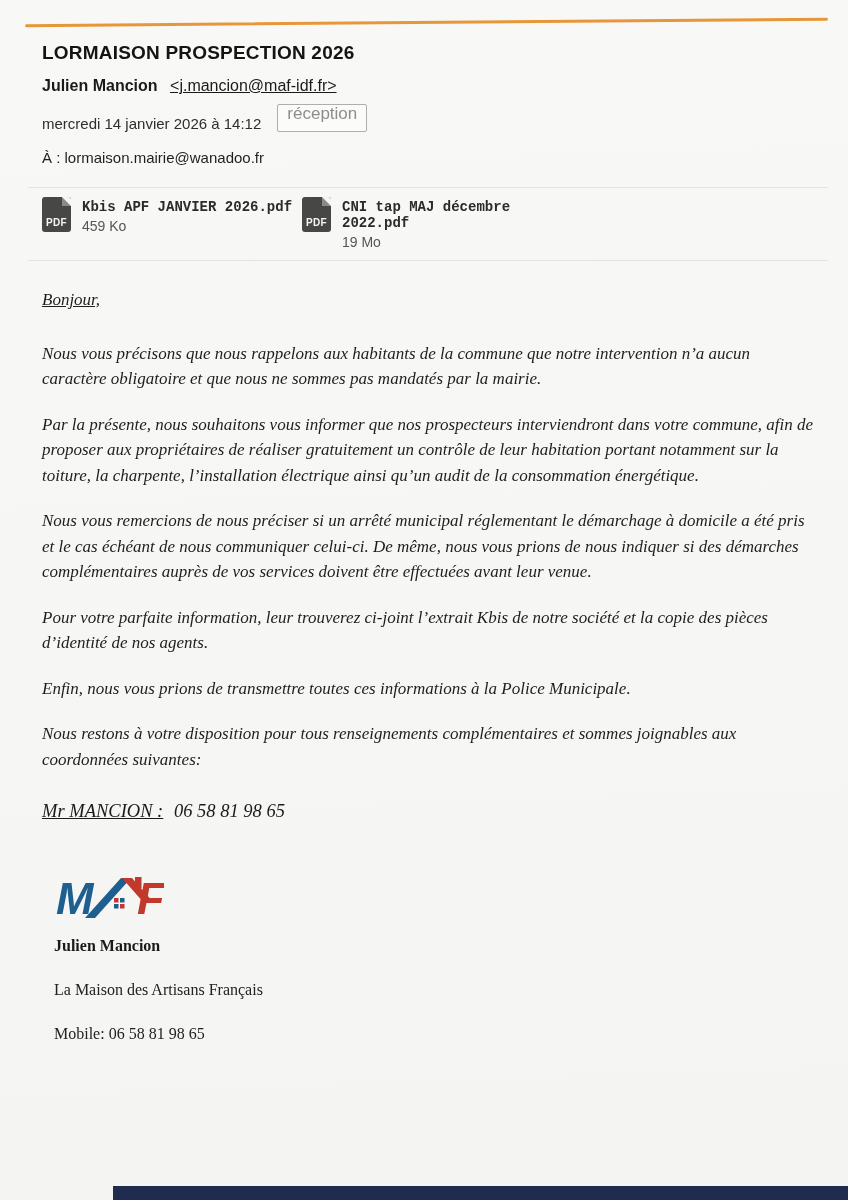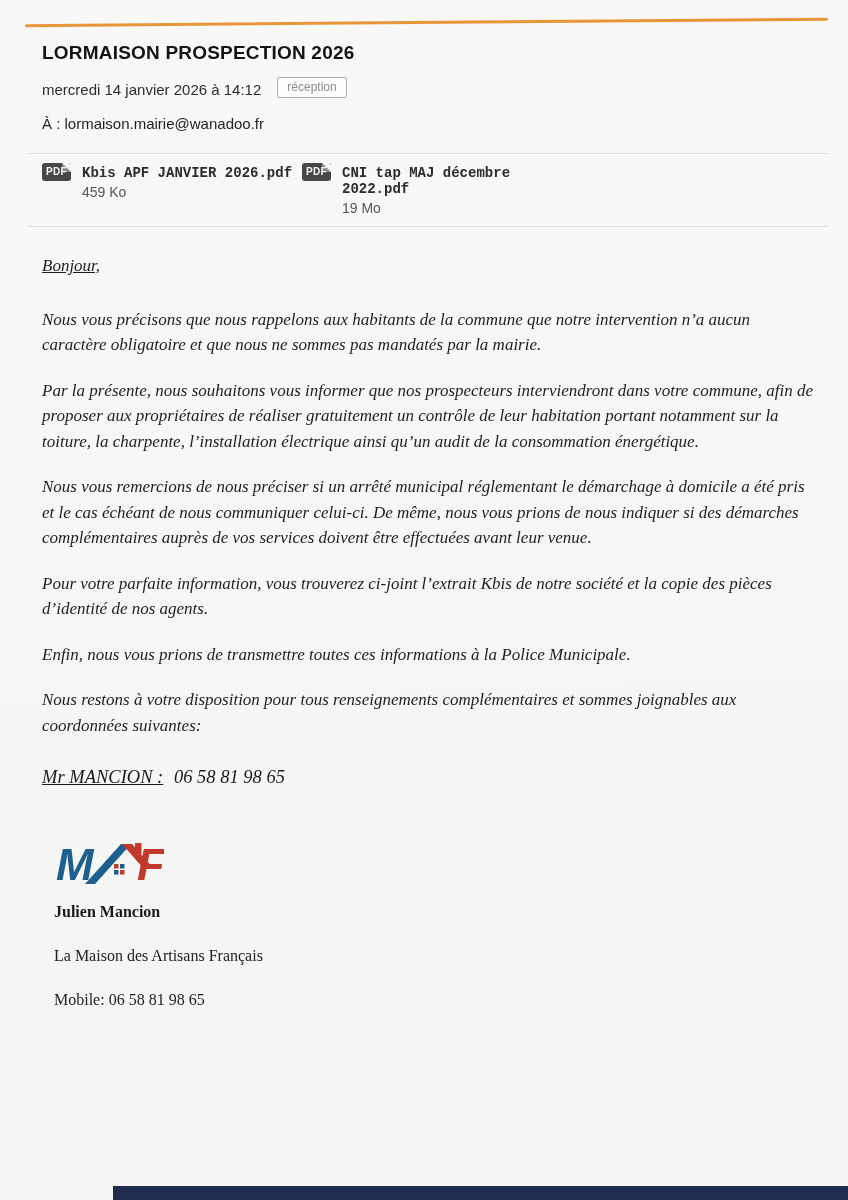--- a/index.html
+++ b/index.html
@@ -20,34 +20,34 @@
   .content{padding:42px 28px 0 42px;}
   .subject{
     margin:0 0 13px 0;
     font-size:19px;font-weight:bold;color:#141414;letter-spacing:.2px;
   }
   .from-line{font-size:16px;margin-bottom:9px;color:#1a1a1a;}
   .from-name{font-weight:bold;margin-right:8px;}
   .from-email{color:#1a1a1a;text-decoration:underline;cursor:pointer;}
   .date-line{font-size:15px;color:#2e2e2e;margin-bottom:17px;display:flex;align-items:flex-end;}
   .tag{
-    margin-left:16px;font-size:12px;color:#8d8d8d;
+    margin-left:16px;font-size:17px;color:#8d8d8d;
     border:1px solid #aeaeae;border-radius:2px;
-    padding:1px 9px 2px;background:#fbfbfa;line-height:16px;
+    padding:1px 9px 9px;background:#fbfbfa;line-height:16px;
   }
   .to-line{font-size:15px;color:#1f1f1f;margin-bottom:21px;}
   .attachments{
     margin:0 -8px 0 -14px;
     border-top:1px solid #e2e2de;border-bottom:1px solid #e2e2de;
     padding:9px 14px 10px;
     display:flex;align-items:flex-start;
   }
   .attachment{display:flex;width:260px;cursor:pointer;}
   .pdf-icon{
-    position:relative;width:29px;height:18px;flex:0 0 29px;
+    position:relative;width:29px;height:35px;flex:0 0 29px;
     background:#474745;border-radius:3px;margin-right:11px;
   }
   .pdf-icon::before{
     content:"";position:absolute;top:0;right:0;
     border-style:solid;border-width:0 9px 9px 0;
     border-color:#f6f6f4 #f6f6f4 #8a8a88 #8a8a88;
     border-top-right-radius:3px;
   }
   .pdf-icon-label{
     position:absolute;left:0;right:0;bottom:4px;
@@ -81,20 +81,24 @@
 <body>
 
 <div class="page">
 
   <div class="orange-rule"></div>
 
   <div class="content">
 
     <h1 class="subject">LORMAISON PROSPECTION 2026</h1>
 
+    <div class="from-line">
+      <span class="from-name">Julien Mancion</span>
+      <span class="from-email">&lt;j.mancion@maf-idf.fr&gt;</span>
+    </div>
 
     <div class="date-line">
       <span>mercredi 14 janvier 2026 à 14:12</span>
       <span class="tag">réception</span>
     </div>
 
     <div class="to-line">À : lormaison.mairie@wanadoo.fr</div>
 
     <div class="attachments">
       <div class="attachment">
@@ -115,21 +119,21 @@
           <span class="att-size">19 Mo</span>
         </div>
       </div>
     </div>
 
     <div class="mail-body">
       <p class="greeting">Bonjour,</p>
       <p>Nous vous précisons que nous rappelons aux habitants de la commune que notre intervention n’a aucun caractère obligatoire et que nous ne sommes pas mandatés par la mairie.</p>
       <p>Par la présente, nous souhaitons vous informer que nos prospecteurs interviendront dans votre commune, afin de proposer aux propriétaires de réaliser gratuitement un contrôle de leur habitation portant notamment sur la toiture, la charpente, l’installation électrique ainsi qu’un audit de la consommation énergétique.</p>
       <p>Nous vous remercions de nous préciser si un arrêté municipal réglementant le démarchage à domicile a été pris et le cas échéant de nous communiquer celui-ci. De même, nous vous prions de nous indiquer si des démarches complémentaires auprès de vos services doivent être effectuées avant leur venue.</p>
-      <p>Pour votre parfaite information, vous trouverez ci-joint l’extrait Kbis de notre société et la copie des pièces d’identité de nos agents.</p>
+      <p>Pour votre parfaite information, leur trouverez ci-joint l’extrait Kbis de notre société et la copie des pièces d’identité de nos agents.</p>
       <p>Enfin, nous vous prions de transmettre toutes ces informations à la Police Municipale.</p>
       <p>Nous restons à votre disposition pour tous renseignements complémentaires et sommes joignables aux coordonnées suivantes:</p>
 
       <div class="contact-line">
         <span class="contact-label">Mr MANCION :</span>
         <span>06 58 81 98 65</span>
       </div>
 
       <div class="signature">
         <svg class="logo" width="108" height="54" viewBox="0 0 216 108" xmlns="http://www.w3.org/2000/svg">

